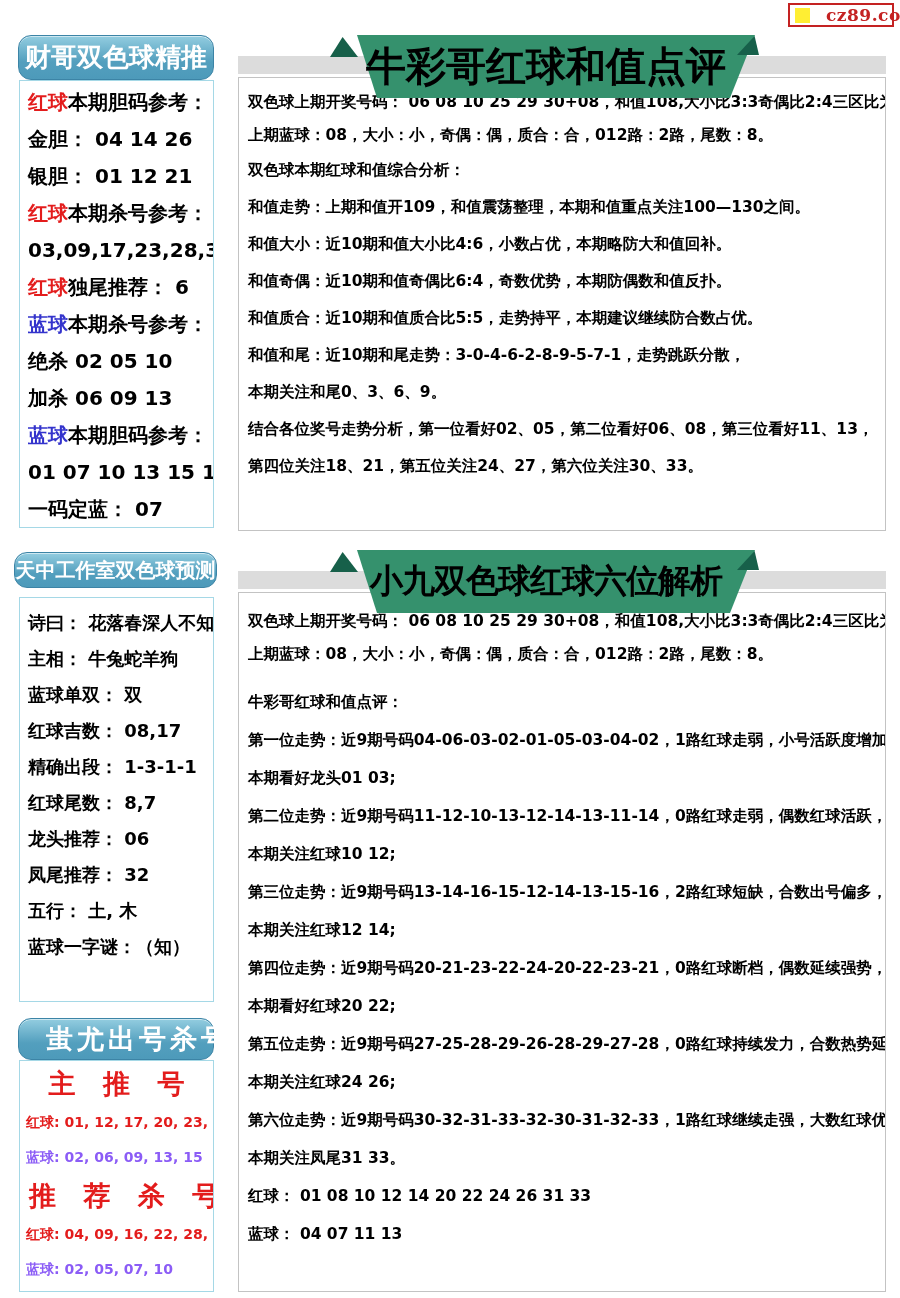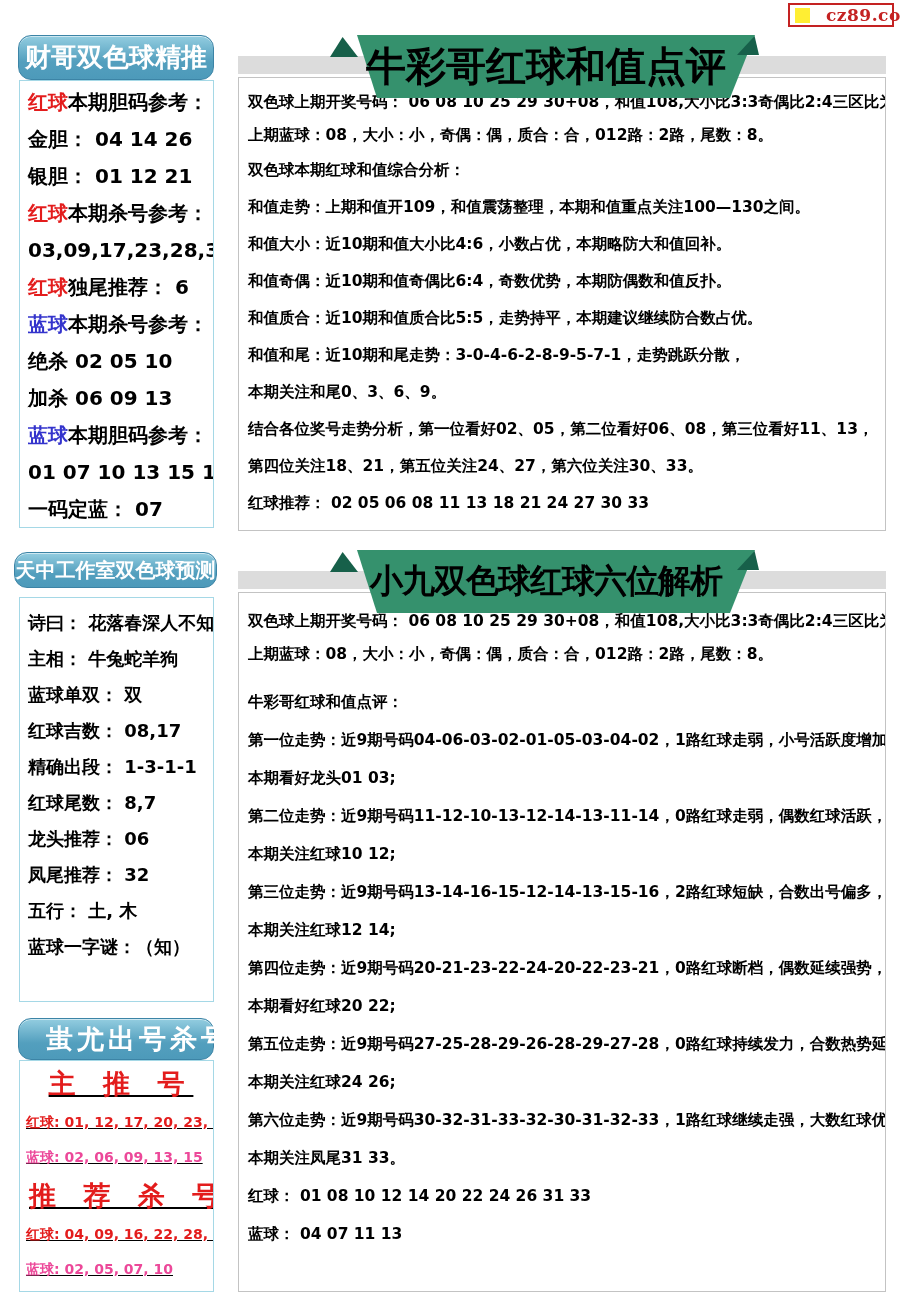--- a/index.html
+++ b/index.html
@@ -39,25 +39,25 @@
   }
   .headA{left:18px;top:35px;width:196px;height:45px;font-size:26px;}
   .bodyA{left:19px;top:80px;width:195px;height:448px;padding:3px 0 0 8px;}
   .bodyA .ln{font-size:20px;line-height:37px;white-space:nowrap;}
 
   .headB{left:14px;top:552px;width:203px;height:36px;font-size:20px;}
   .bodyB{left:19px;top:597px;width:195px;height:405px;padding:7px 0 0 8px;}
   .bodyB .ln{font-size:18px;line-height:36px;white-space:nowrap;}
 
   .headC{left:18px;top:1018px;width:196px;height:42px;font-size:27px;letter-spacing:4px;padding-left:46px;}
-  .bodyC{left:19px;top:1060px;width:195px;height:232px;padding:2px 0 0 0;text-decoration:underline;}
+  .bodyC{left:19px;top:1060px;width:195px;height:232px;padding:2px 0 0 0;}
   .bodyC .ln{white-space:nowrap;}
   .bodyC .ln.big{font-size:27px;color:#e31c1c;letter-spacing:9px;text-align:center;line-height:42px;padding-left:9px;}
   .bodyC .ln.numr{color:#e31c1c;font-size:14px;line-height:35px;padding-left:6px;}
-  .bodyC .ln.numb{color:#ec4899;font-size:14px;line-height:35px;padding-left:6px;}
+  .bodyC .ln.numb{color:#8b5cf6;font-size:14px;line-height:35px;padding-left:6px;}
 
   
   .rp-body{
     border:1px solid #c3c3c3;background:#fff;box-sizing:border-box;
     overflow:hidden;
   }
   .bodyD{left:238px;top:77px;width:648px;height:454px;padding:8px 0 0 9px;}
   .bodyE{left:238px;top:592px;width:648px;height:700px;padding:12px 0 0 9px;}
   .rp-body .ln{font-size:15.5px;line-height:37px;white-space:nowrap;}
   .bodyE .ln{line-height:38px;}
@@ -144,21 +144,20 @@
     <div class="ln tight"><span>上期蓝球：08，大小：小，奇偶：偶，质合：合，012路：2路，尾数：8。</span></div>
     <div class="ln"><span>双色球本期红球和值综合分析：</span></div>
     <div class="ln"><span>和值走势：上期和值开109，和值震荡整理，本期和值重点关注100—130之间。</span></div>
     <div class="ln"><span>和值大小：近10期和值大小比4:6，小数占优，本期略防大和值回补。</span></div>
     <div class="ln"><span>和值奇偶：近10期和值奇偶比6:4，奇数优势，本期防偶数和值反扑。</span></div>
     <div class="ln"><span>和值质合：近10期和值质合比5:5，走势持平，本期建议继续防合数占优。</span></div>
     <div class="ln"><span>和值和尾：近10期和尾走势：3-0-4-6-2-8-9-5-7-1，走势跳跃分散，</span></div>
     <div class="ln"><span>本期关注和尾0、3、6、9。</span></div>
     <div class="ln"><span>结合各位奖号走势分析，第一位看好02、05，第二位看好06、08，第三位看好11、13，</span></div>
     <div class="ln"><span>第四位关注18、21，第五位关注24、27，第六位关注30、33。</span></div>
-    <div class="ln"><span>红球推荐： 02 05 06 08 11 13 18 21 24 27 30 33</span></div>
   </div>
 <div class="abs banner-wrap bwD">
   <div class="graybar"></div>
   <div class="ribbon"></div>
   <div class="fold foldL"></div>
   <div class="fold foldR"></div>
   <div class="banner-title btD">牛彩哥红球和值点评</div>
 </div>
 
 <div class="abs rp-body bodyE">

